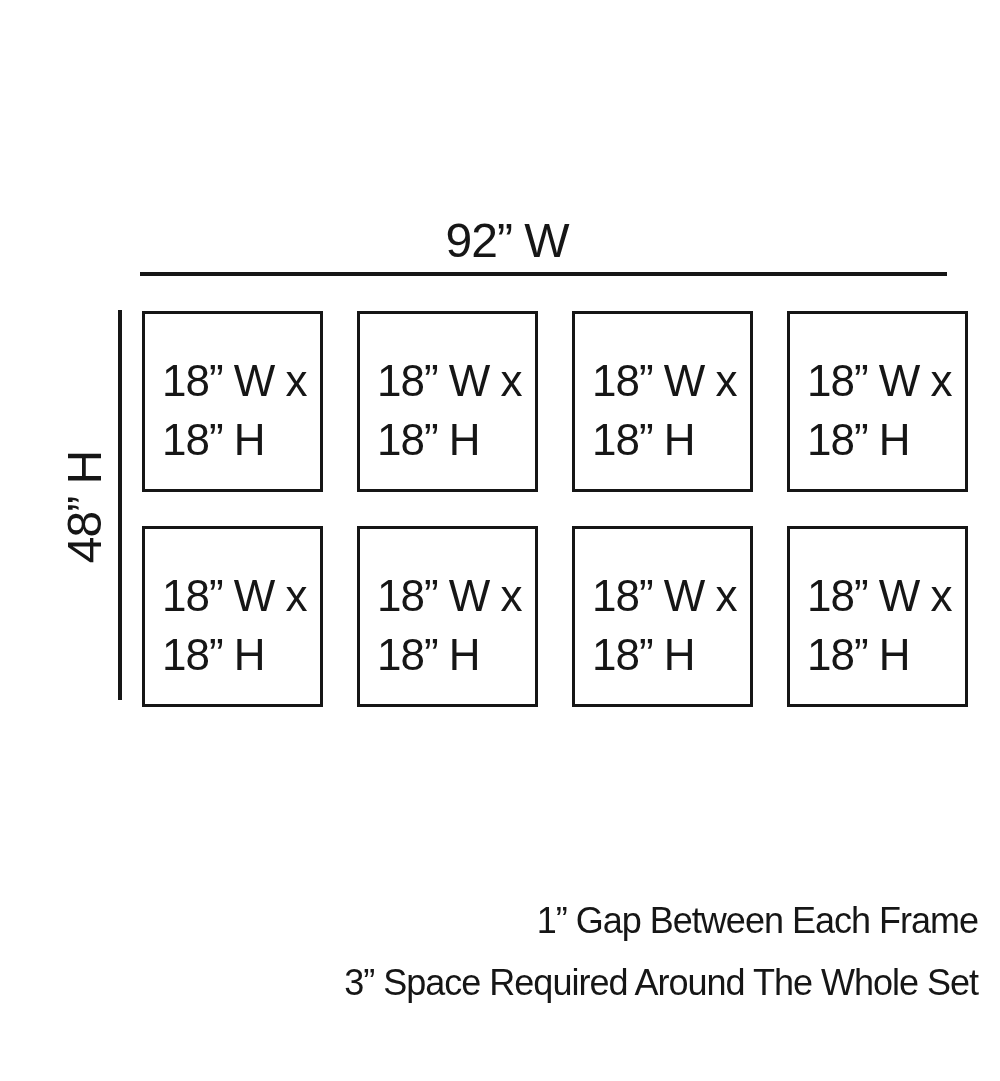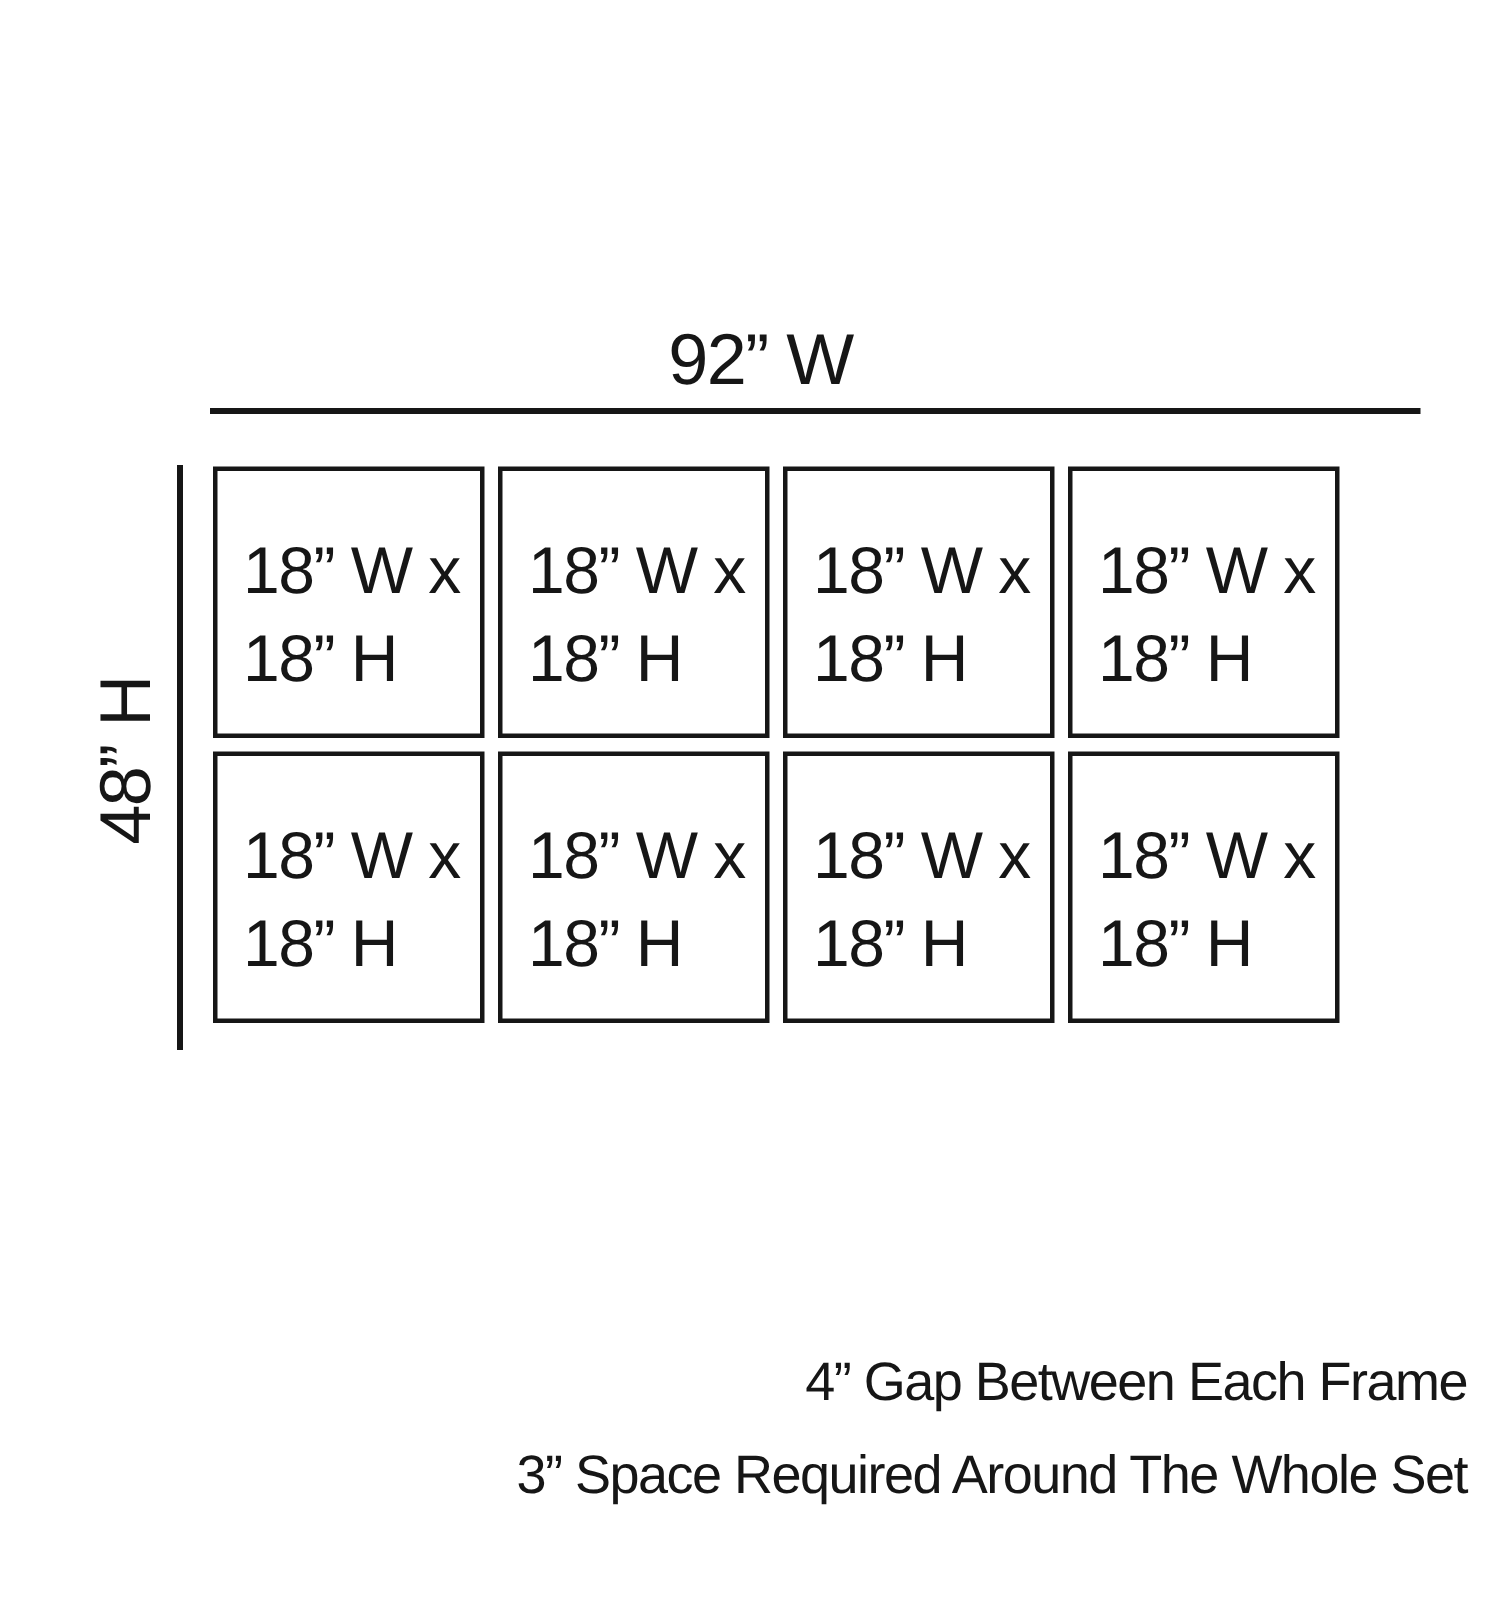--- a/index.html
+++ b/index.html
@@ -54,21 +54,21 @@
     white-space: nowrap;
   }
 
   .grid {
     position: absolute;
     left: 142px;
     top: 311px;
     display: grid;
     grid-template-columns: repeat(4, 181px);
     grid-template-rows: repeat(2, 181px);
-    gap: 9px;
+    gap: 34px;
     text-decoration: underline;
   }
 
   .frame {
     position: relative;
     box-sizing: border-box;
     border: 3px solid var(--ink, #161616);
     background: var(--bg, #ffffff);
   }
 
@@ -160,17 +160,17 @@
     <div class="frame">
       <div class="frame-label">
         <div>18” W x</div>
         <div>18” H</div>
       </div>
     </div>
 
   </div>
 
   <div class="notes">
-    <div>4” Gap Between Each Frame</div>
+    <div>1” Gap Between Each Frame</div>
     <div>3” Space Required Around The Whole Set</div>
   </div>
 
 </div>
 
 </body></html>

